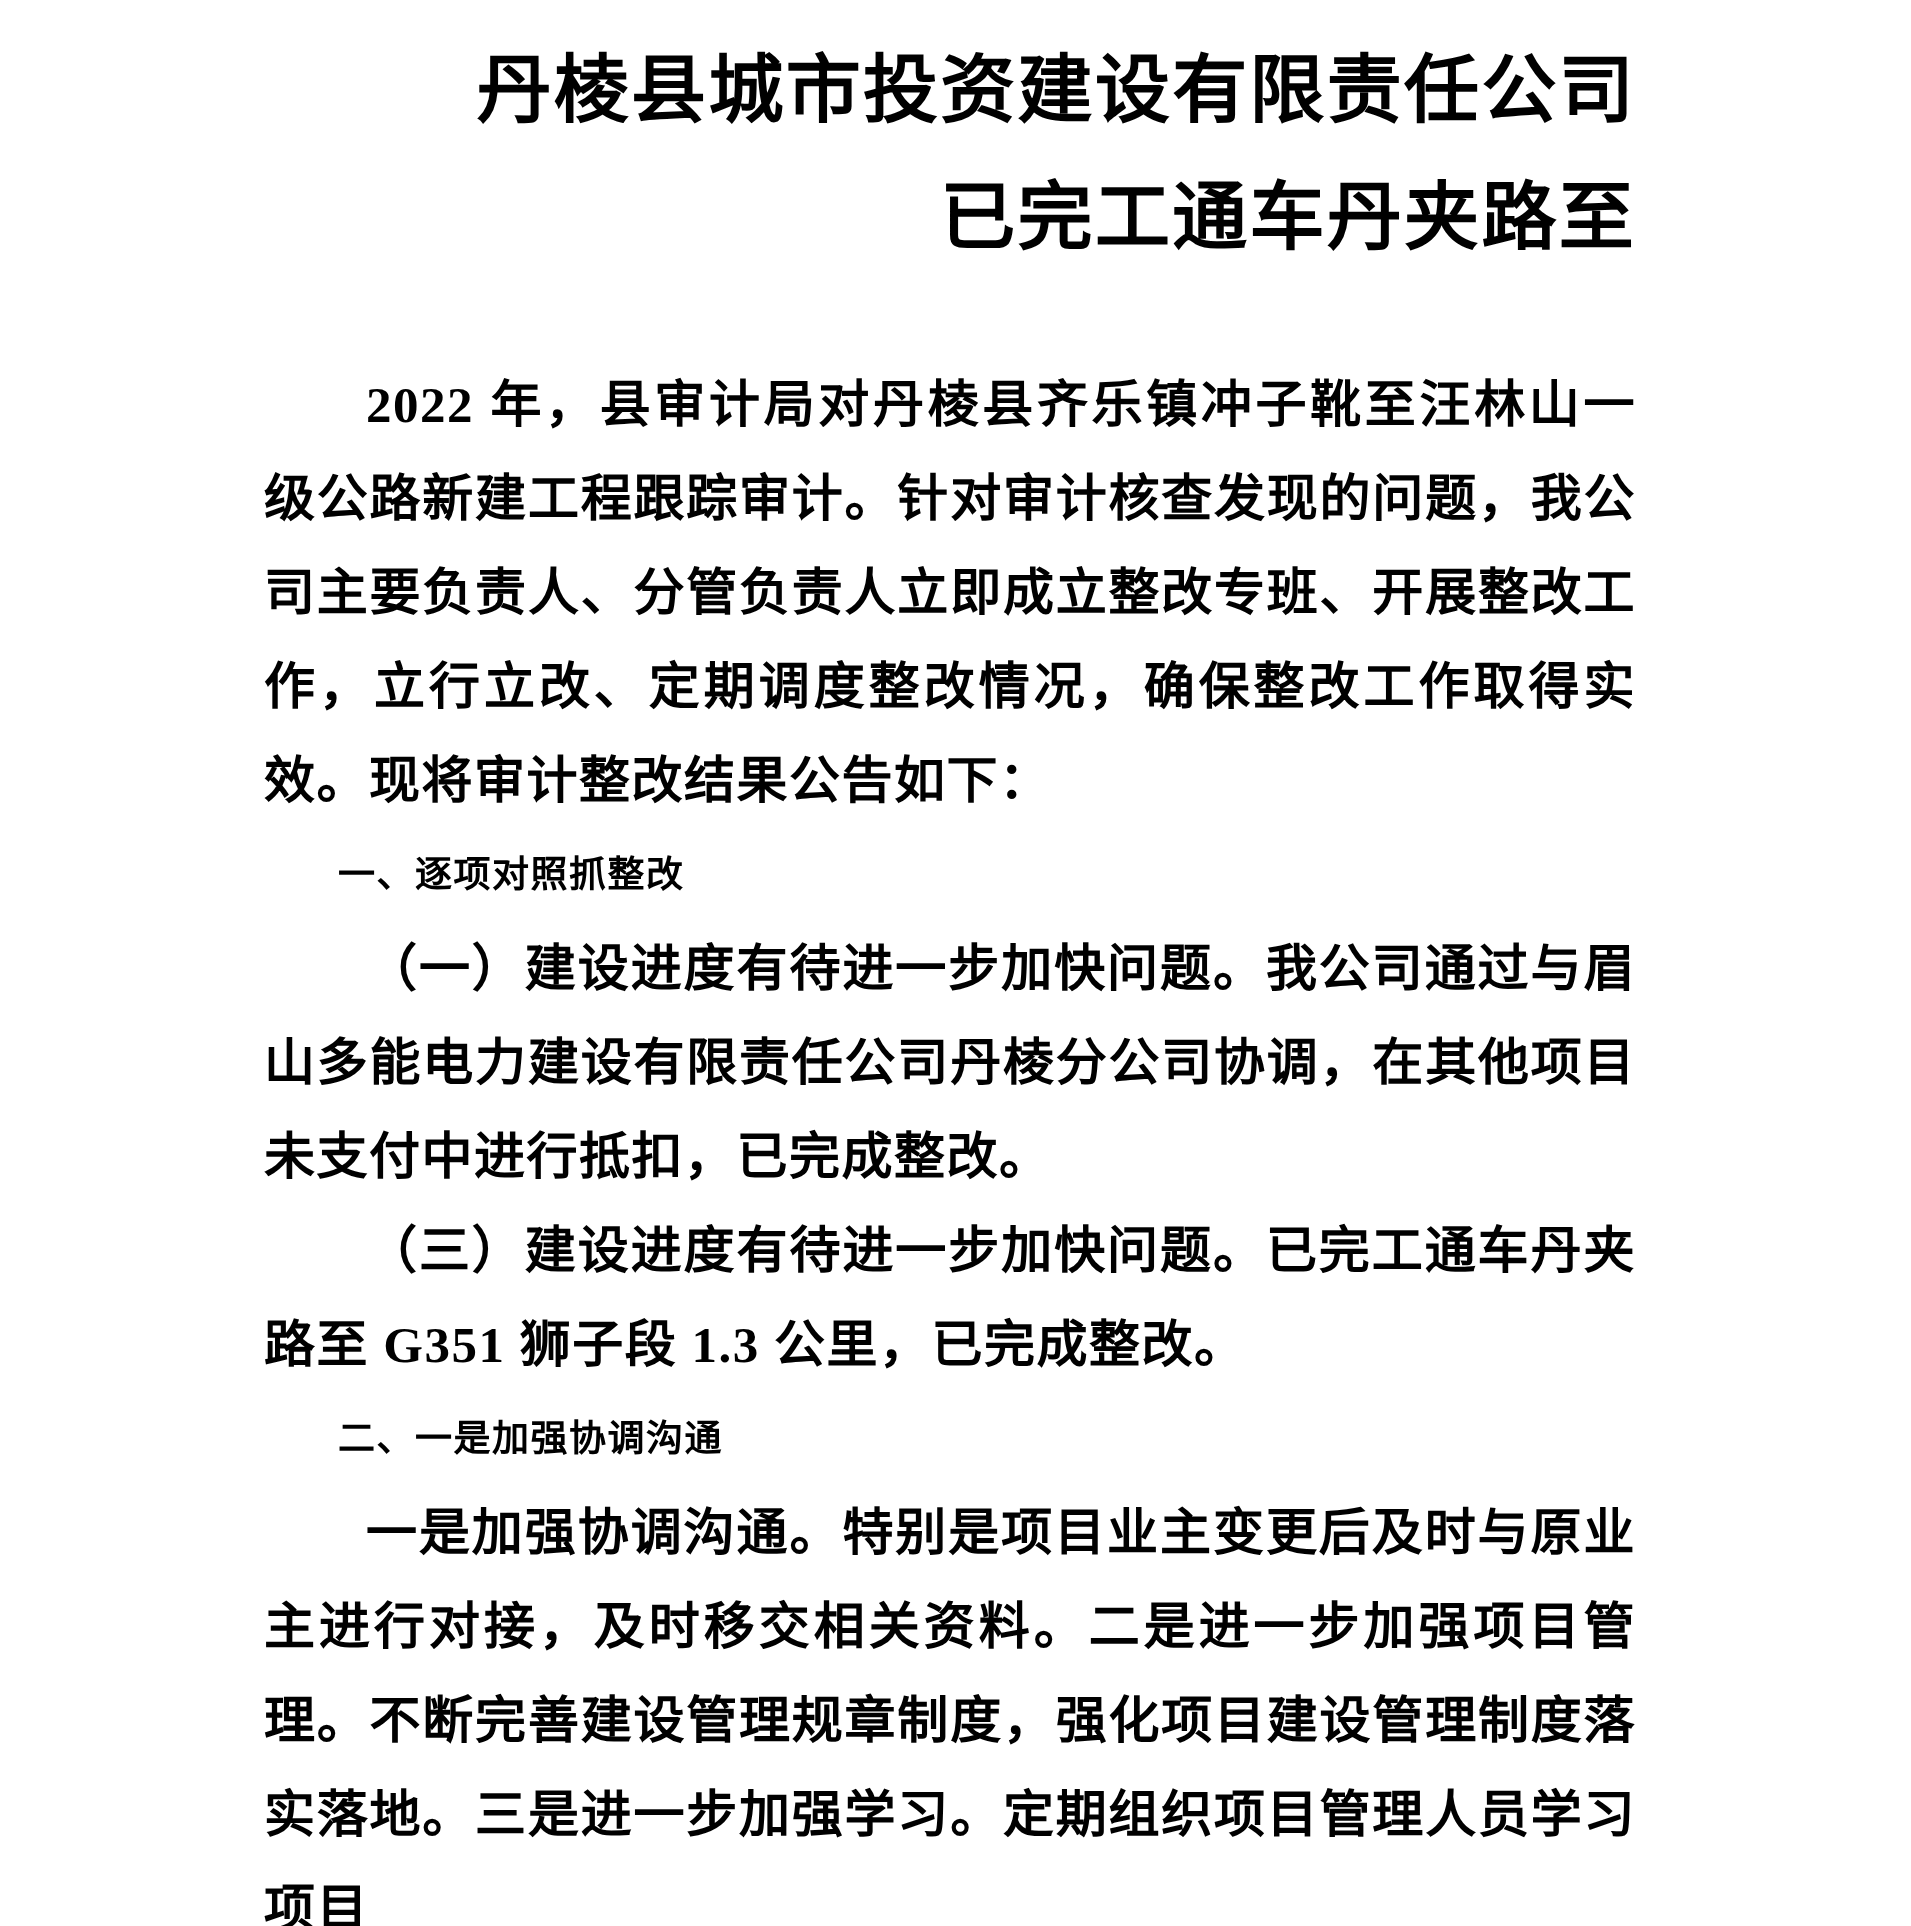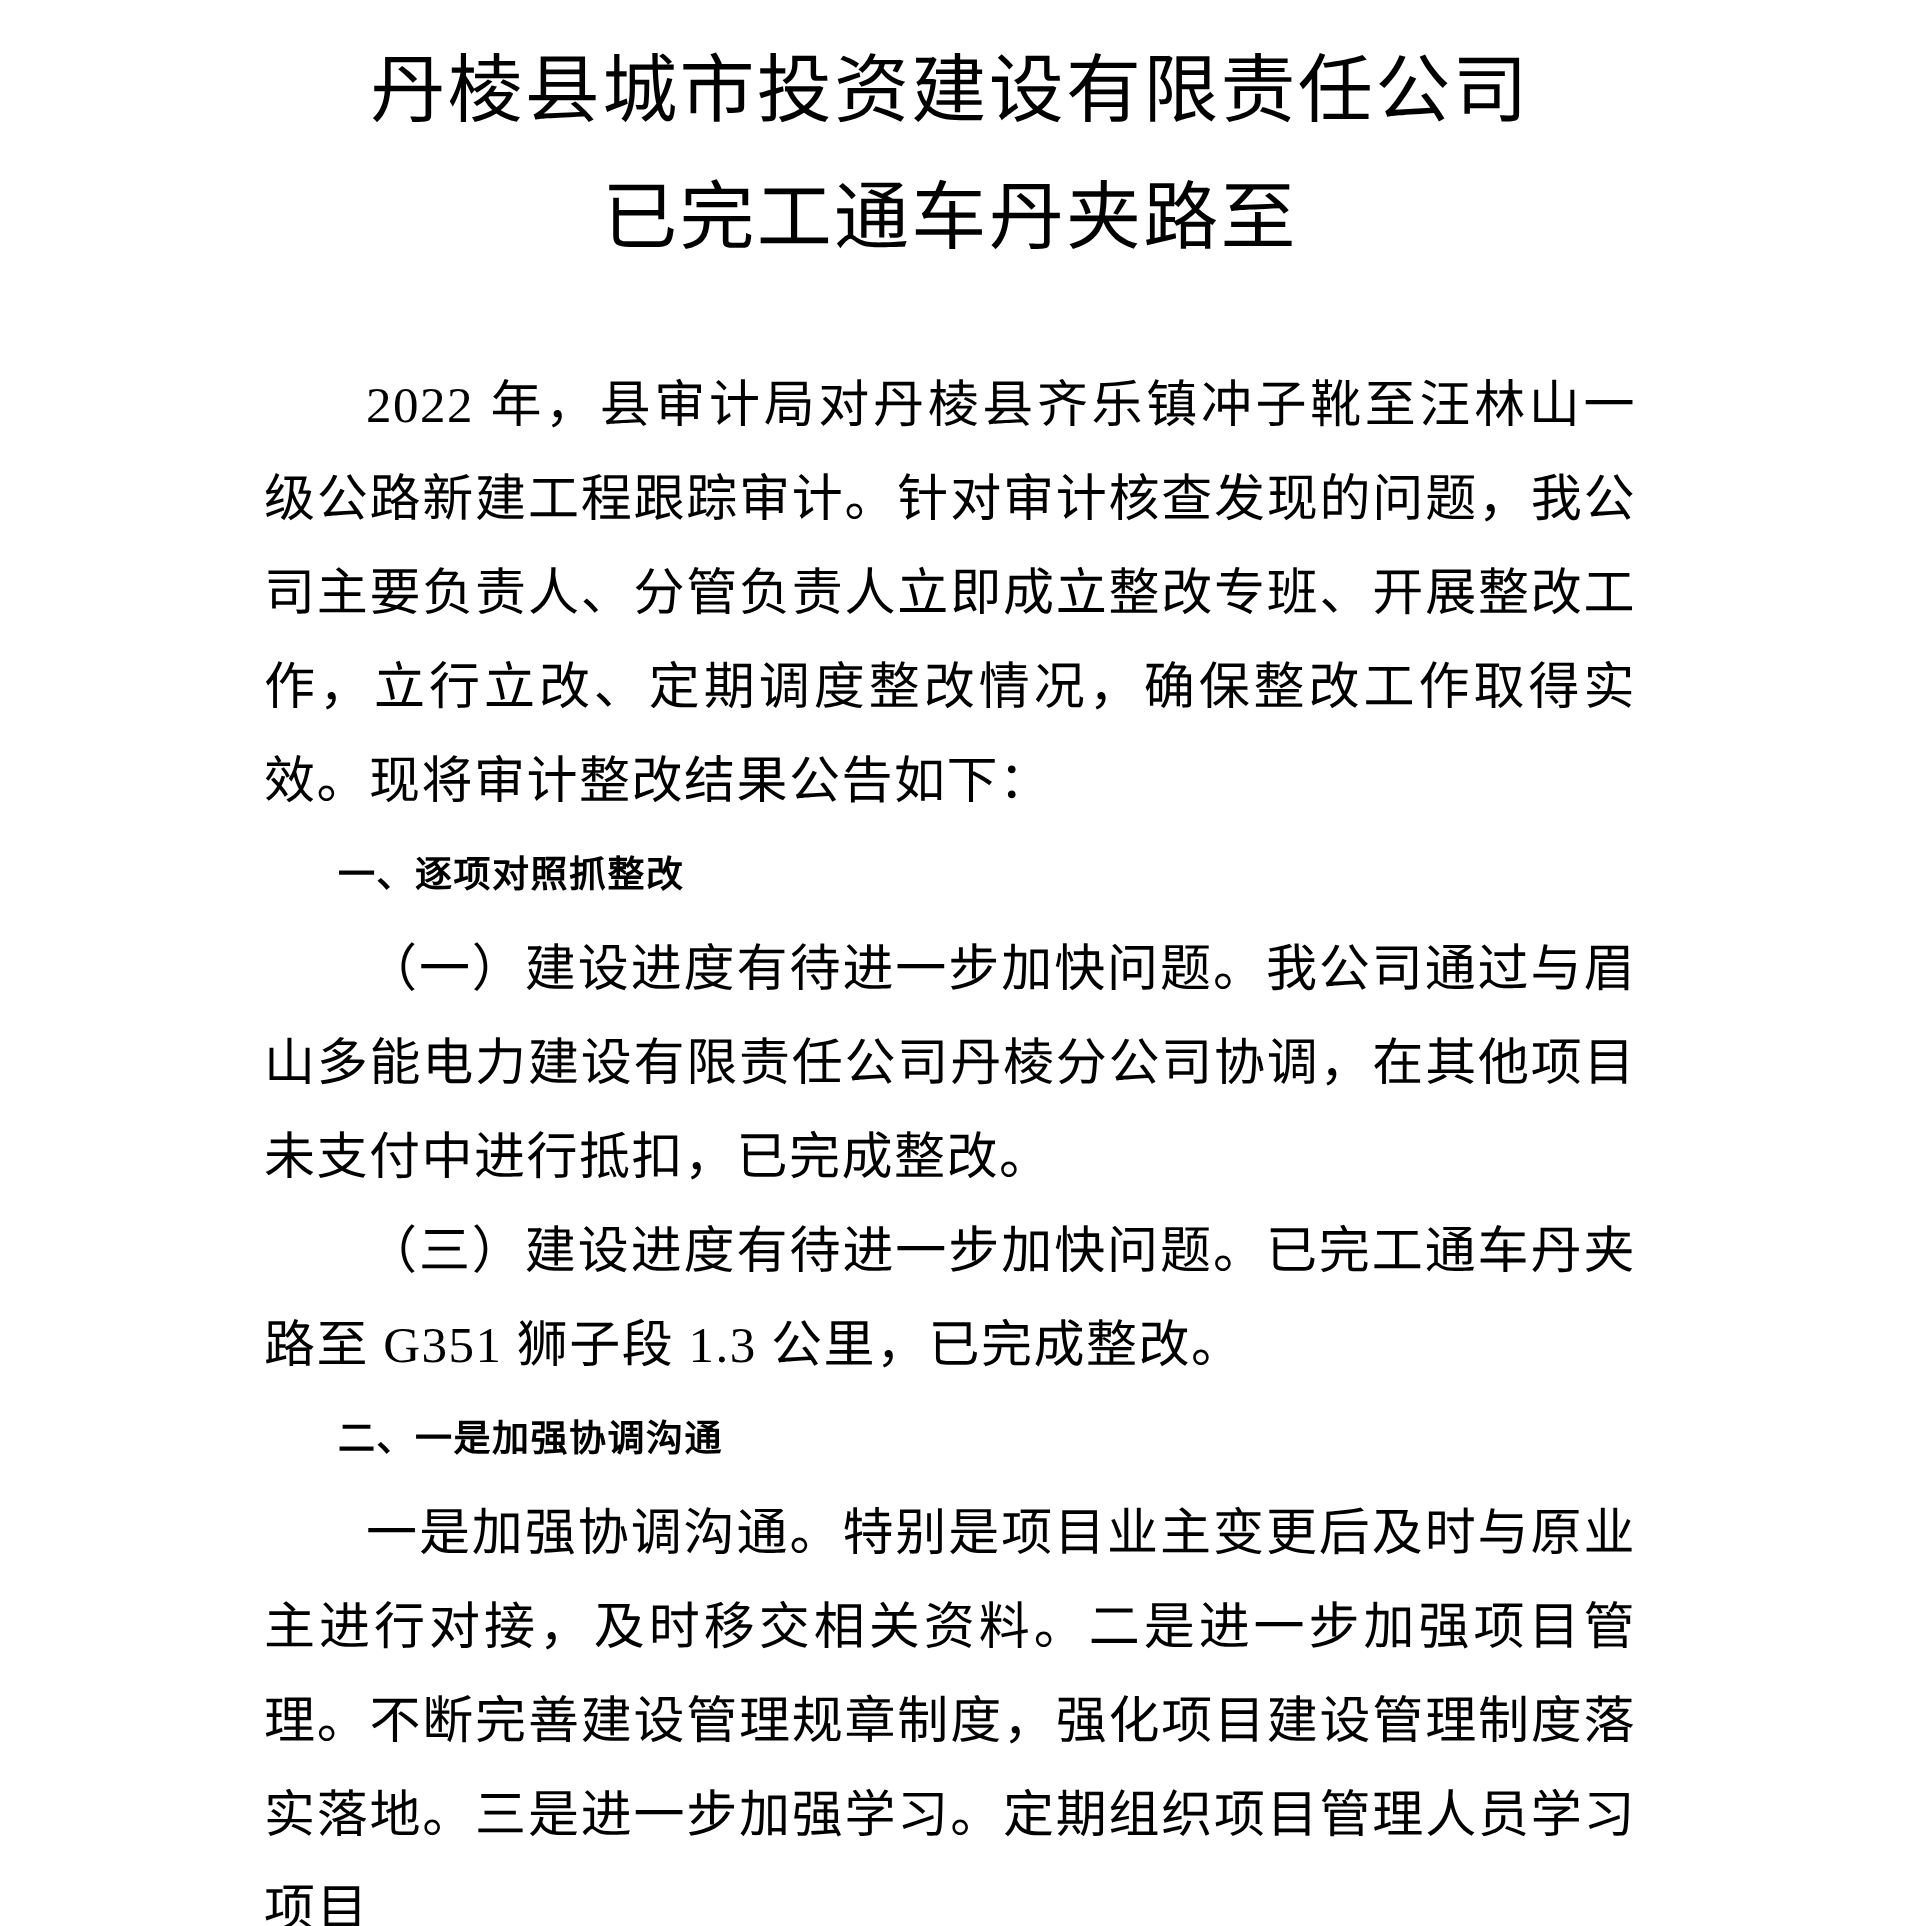--- a/index.html
+++ b/index.html
@@ -16,41 +16,41 @@
   .page {
     box-sizing: border-box;
     width: 1911px;
     height: 2219px;
     background: #ffffff;
     color: #000000;
     padding: 27px 275px 0 264px;
     overflow: hidden;
   }
   .title-block {
-    text-align: center;
+    text-align: right;
     font-family: "Liberation Serif", "DejaVu Serif", serif;
-    font-weight: normal;
+    font-weight: bold;
     font-size: 75px;
     line-height: 127px;
     letter-spacing: 2.3px;
     white-space: nowrap;
   }
   .body-block {
     margin-top: 77px;
     font-family: "Liberation Serif", "DejaVu Serif", serif;
     font-size: 51px;
     line-height: 94px;
     text-align: justify;
   }
   .para {
     margin: 0;
     padding: 0;
     text-indent: 2em;
     letter-spacing: 1.5px;
-    font-weight: normal;
+    font-weight: bold;
   }
   .heading {
     margin: 0;
     padding: 0;
     text-indent: 2em;
     font-family: "Liberation Sans", "DejaVu Sans", sans-serif;
     font-weight: bold;
     font-size: 37px;
     line-height: 94px;
     letter-spacing: 1.5px;

